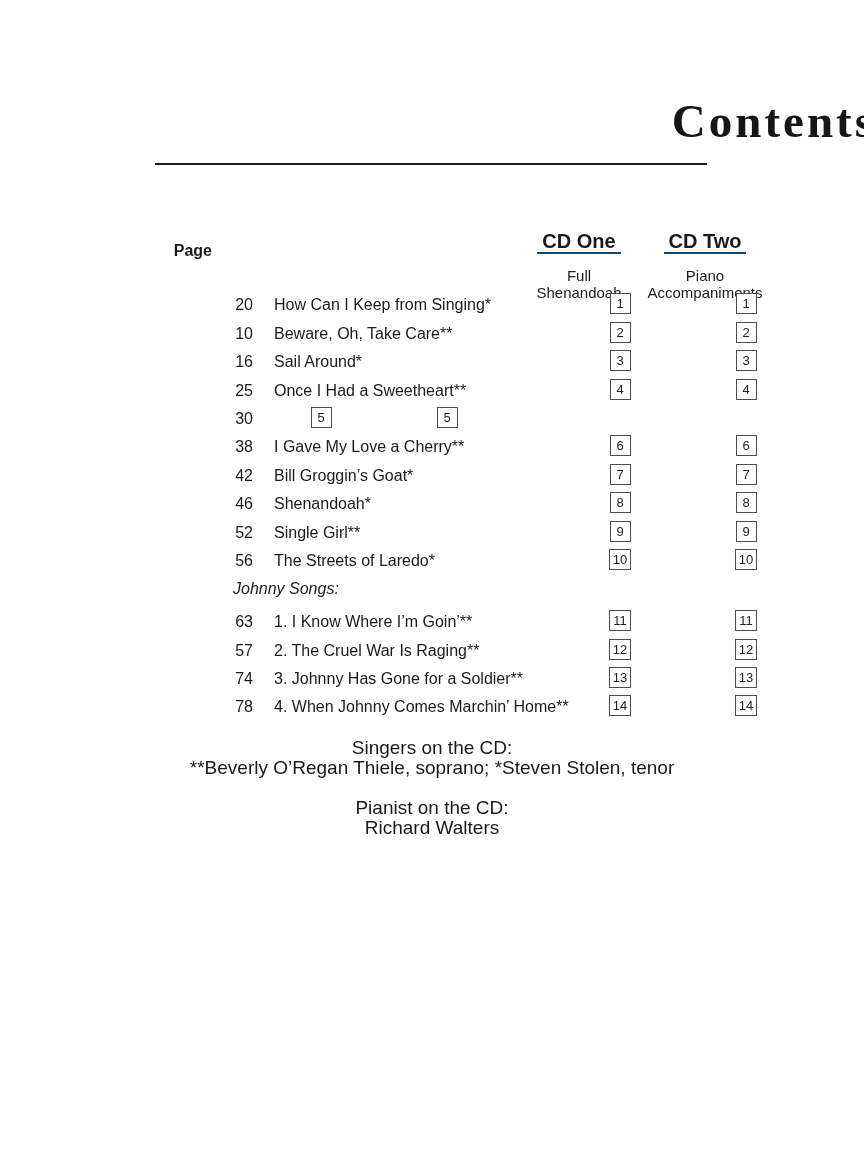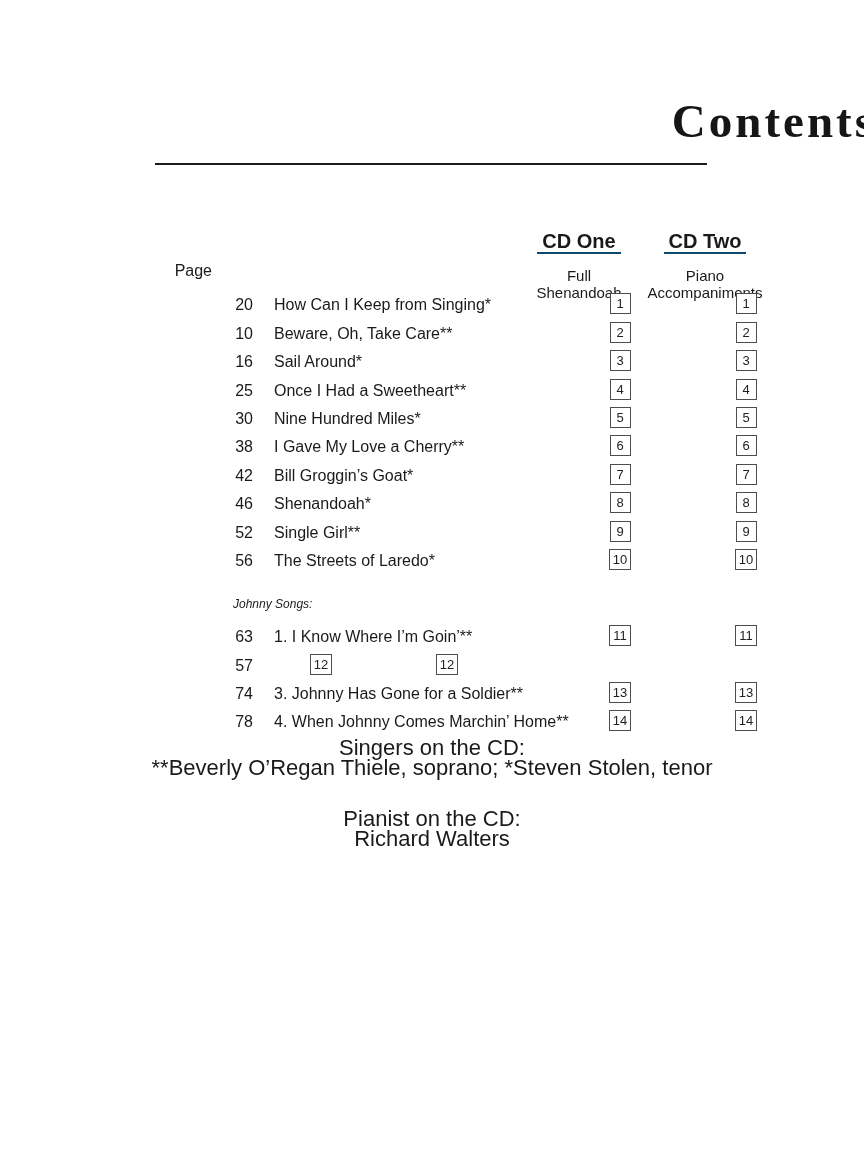--- a/index.html
+++ b/index.html
@@ -51,22 +51,22 @@
     padding-left: 21px;
     box-sizing: content-box;
     font-size: 16px;
     white-space: nowrap;
   }
   .cell-box1 { width: 136px; text-align: center; }
   .cell-box2 { width: 116px; text-align: center; }
 
   .page-label {
     display: inline-block;
-    margin-top: 30px;
-    font-weight: normal;
+    margin-top: 10px;
+    font-weight: bold;
     font-size: 16px;
   }
   .cd-head {
     display: inline-block;
     font-weight: bold;
     font-size: 20px;
     line-height: 19px;
     padding: 0 5px 1px 5px;
     border-bottom: 2px solid #0c4a6e;
   }
@@ -85,40 +85,40 @@
     padding: 1px 3px;
     border: 1.5px solid #4d4d4d;
     font-size: 13px;
     text-align: center;
     color: #222;
     background: #fff;
   }
 
   .section-heading {
     height: 28px;
-    margin-top: 20px;
+    margin-top: 5px;
     padding-left: 233px;
     display: flex;
     align-items: center;
     font-style: italic;
-    font-size: 12px;
+    font-size: 16px;
   }
 
   
   .credits {
     position: absolute;
     top: 738px;
     left: 0;
     width: 864px;
     text-align: center;
-    font-size: 22px;
+    font-size: 19px;
     line-height: 20px;
   }
   .credits p { margin: 0; }
-  .credits p.gap { margin-top: 31px; }
+  .credits p.gap { margin-top: 20px; }
 </style>
 </head>
 <body>
 
 <div class="page">
 
   <h1 class="title">Contents</h1>
   <div class="title-rule"></div>
 
   <div class="toc">
@@ -184,21 +184,20 @@
     <div class="cell-box1">
       <span class="track-box">4</span>
     </div>
     <div class="cell-box2">
       <span class="track-box">4</span>
     </div>
   </div>
 
   <div class="row">
     <div class="cell-page">30</div>
-    <div class="cell-title">Nine Hundred Miles*</div>
     <div class="cell-box1">
       <span class="track-box">5</span>
     </div>
     <div class="cell-box2">
       <span class="track-box">5</span>
     </div>
   </div>
 
   <div class="row">
     <div class="cell-page">38</div>
@@ -265,20 +264,21 @@
     <div class="cell-box1">
       <span class="track-box">11</span>
     </div>
     <div class="cell-box2">
       <span class="track-box">11</span>
     </div>
   </div>
 
   <div class="row">
     <div class="cell-page">57</div>
+    <div class="cell-title">2. The Cruel War Is Raging**</div>
     <div class="cell-box1">
       <span class="track-box">12</span>
     </div>
     <div class="cell-box2">
       <span class="track-box">12</span>
     </div>
   </div>
 
   <div class="row">
     <div class="cell-page">74</div>

